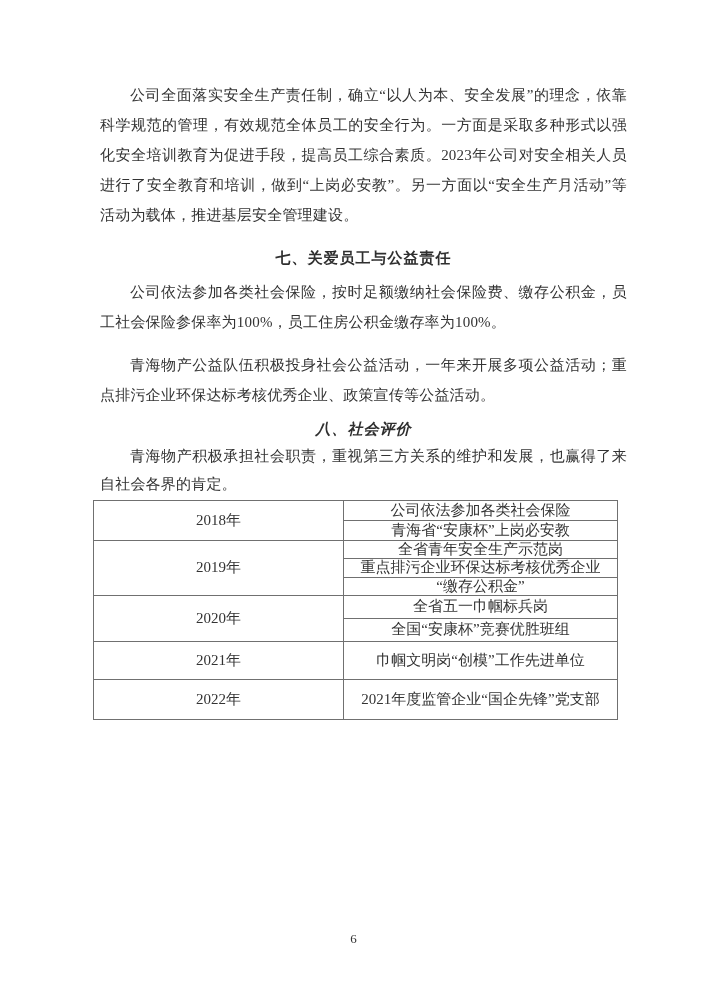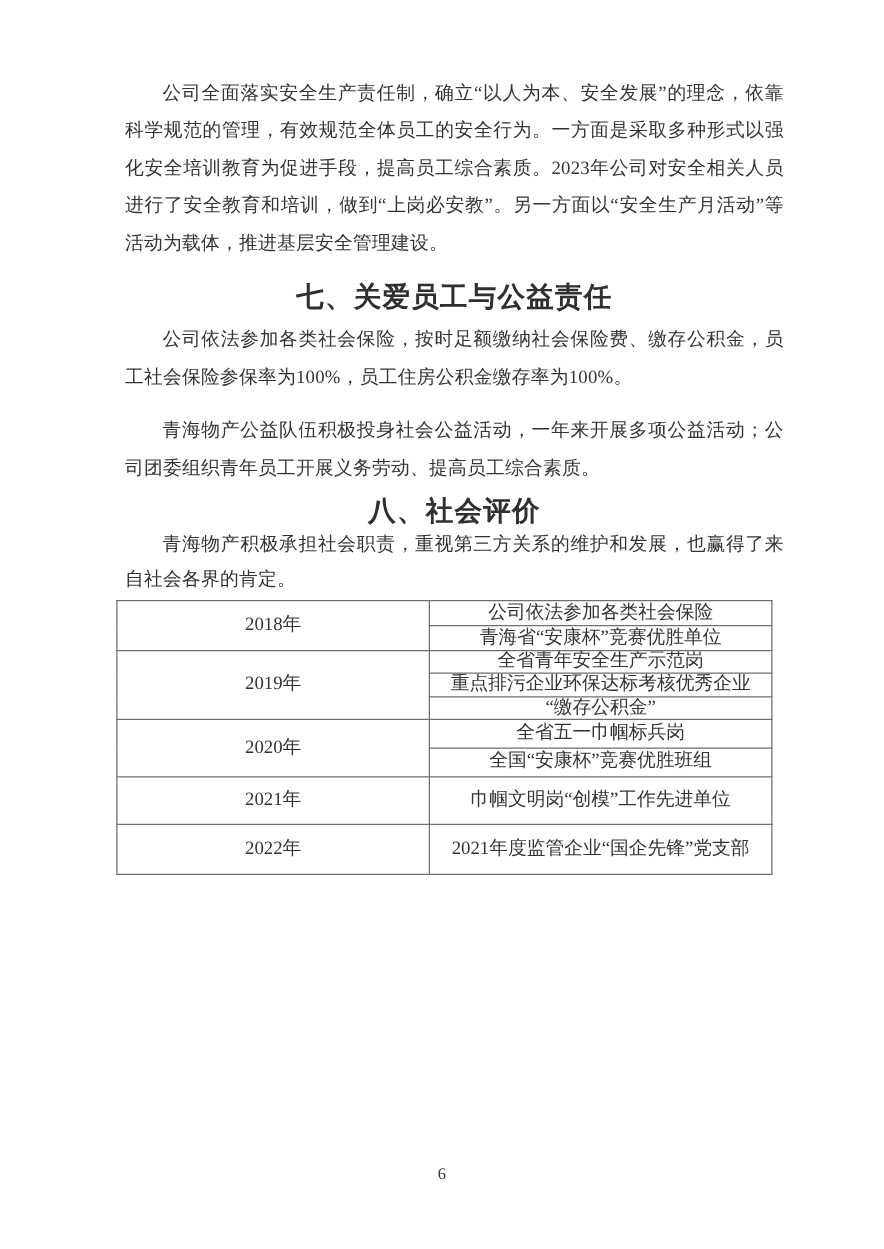--- a/index.html
+++ b/index.html
@@ -6,21 +6,21 @@
     margin: 0;
     padding: 0;
     background: #ffffff;
   }
   .page {
     position: relative;
     width: 707px;
     height: 999px;
     background: #ffffff;
     box-sizing: border-box;
-    padding-top: 60px;
+    padding-top: 80px;
     overflow: hidden;
     font-family: "Liberation Serif", "DejaVu Serif", serif;
   }
   .content {
     margin-left: 100px;
     width: 527px;
     color: #333333;
     font-size: 15px;
   }
   .para {
@@ -34,30 +34,31 @@
     margin-bottom: 6px;
   }
   .para.last {
     line-height: 28px;
     margin: 0;
     font-family: Liberation Serif, serif;
   }
   .heading {
     font-family: "Liberation Sans", "DejaVu Sans", sans-serif;
     font-weight: bold;
-    font-size: 22px;
+    font-size: 15px;
     line-height: 30px;
     text-align: center;
     color: #2f2f2f;
     margin: 12px 0 4px 0;
     letter-spacing: 1px;
   }
   .heading.second {
     margin: 2px 0 0 0;
     line-height: 26px;
+    font-style: italic;
   }
   table.awards {
     border-collapse: collapse;
     table-layout: fixed;
     width: 524px;
     margin-left: -7px;
     margin-top: 2px;
   }
   table.awards td {
     border: 1px solid #707070;
@@ -94,38 +95,38 @@
   <div class="content">
 
     <p class="para">公司全面落实安全生产责任制，确立“以人为本、安全发展”的理念，依靠科学规范的管理，有效规范全体员工的安全行为。一方面是采取多种形式以强化安全培训教育为促进手段，提高员工综合素质。2023年公司对安全相关人员进行了安全教育和培训，做到“上岗必安教”。另一方面以“安全生产月活动”等活动为载体，推进基层安全管理建设。</p>
 
     <h2 class="heading">七、关爱员工与公益责任</h2>
 
 
 
     <p class="para">公司依法参加各类社会保险，按时足额缴纳社会保险费、缴存公积金，员工社会保险参保率为100%，员工住房公积金缴存率为100%。</p>
 
-    <p class="para tight-above">青海物产公益队伍积极投身社会公益活动，一年来开展多项公益活动；公司团委组织青年员工开展义务劳动、提高员工综合素质。</p>
+    <p class="para tight-above">青海物产公益队伍积极投身社会公益活动，一年来开展多项公益活动；重点排污企业环保达标考核优秀企业、政策宣传等公益活动。</p>
 
     <h2 class="heading second">八、社会评价</h2>
 
     <p class="para last">青海物产积极承担社会职责，重视第三方关系的维护和发展，也赢得了来自社会各界的肯定。</p>
 
     <table class="awards">
       <colgroup>
         <col class="col-year">
         <col class="col-award">
       </colgroup>
       <tbody>
         <tr class="r2018">
           <td rowspan="2">2018年</td>
           <td>公司依法参加各类社会保险</td>
         </tr>
         <tr class="r2018">
-          <td>青海省“安康杯”竞赛优胜单位</td>
+          <td>青海省“安康杯”上岗必安教</td>
         </tr>
         <tr class="r2019">
           <td rowspan="3">2019年</td>
           <td>全省青年安全生产示范岗</td>
         </tr>
         <tr class="r2019">
           <td>重点排污企业环保达标考核优秀企业</td>
         </tr>
         <tr class="r2019">
           <td>“缴存公积金”</td>

